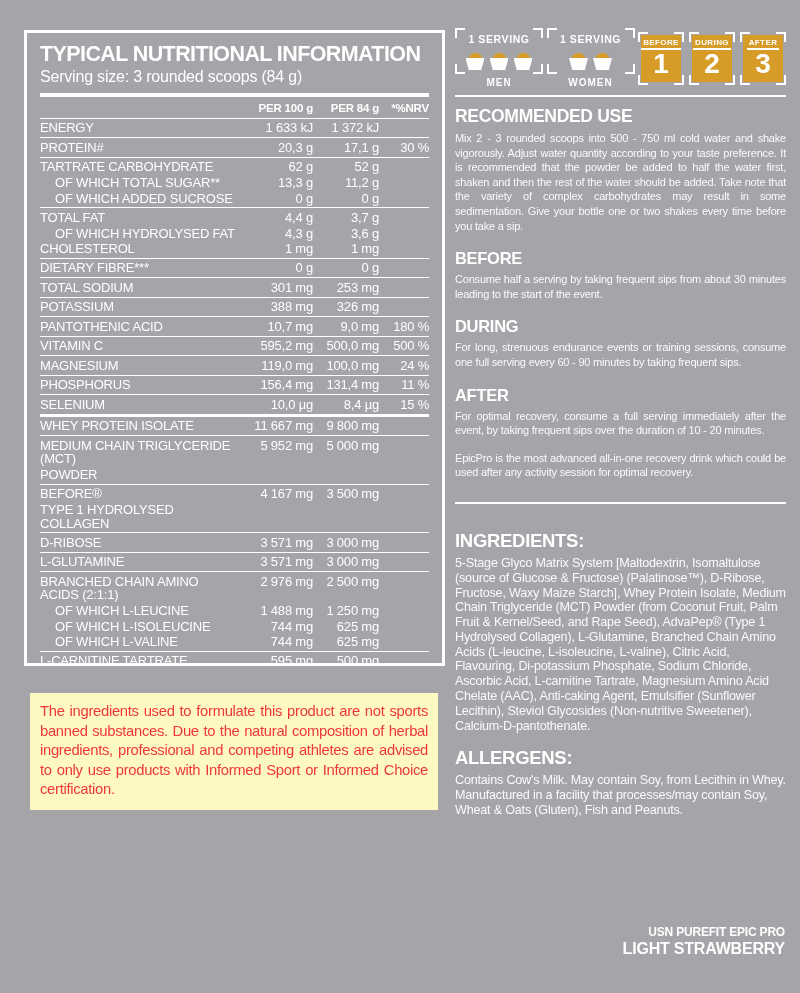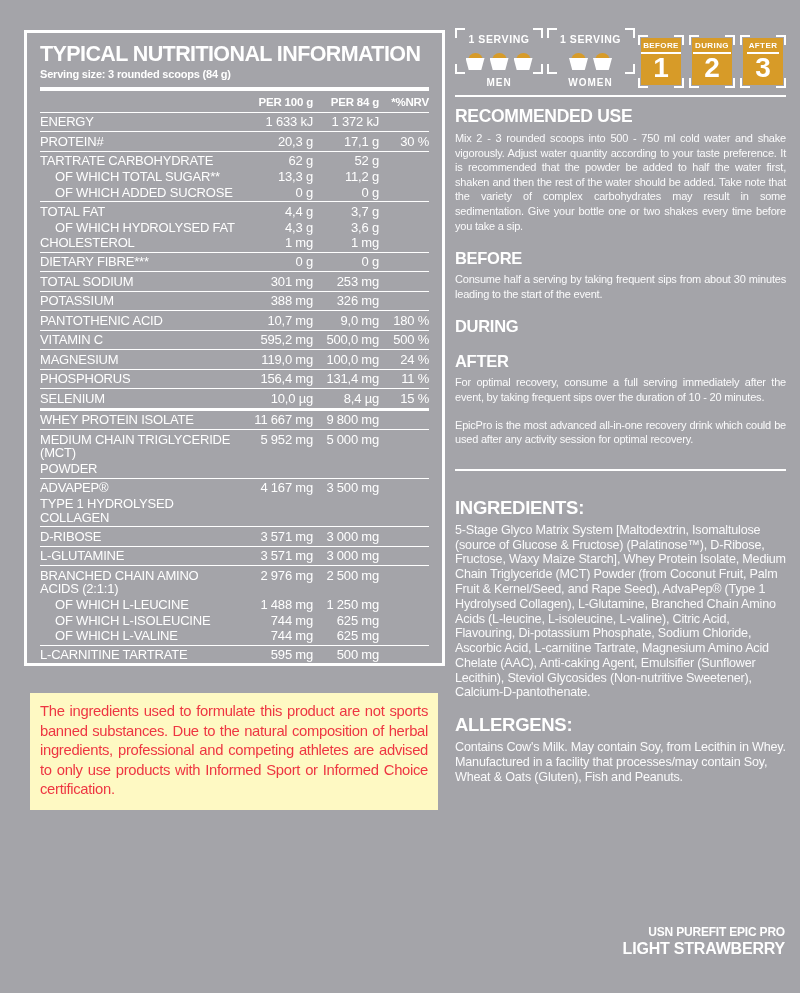--- a/index.html
+++ b/index.html
@@ -5,21 +5,21 @@
   * { margin:0; padding:0; box-sizing:border-box; }
   html,body { background:#8e8e93; }
   body { font-family:"Liberation Sans", sans-serif; }
   .page { position:relative; width:800px; height:993px; background:#a4a4a9; overflow:hidden;
           color:#fff; letter-spacing:-0.2px; }
 
   
   .nut-panel { position:absolute; left:24px; top:30px; width:421px; height:636px;
                border:3px solid #fff; padding:10px 13px 8px; overflow:hidden; }
   .nut-title { font-size:21.5px; font-weight:bold; letter-spacing:-0.6px; line-height:1.05; white-space:nowrap; }
-  .nut-serving { font-size:11px; margin-top:2px;font-weight:bold; }
+  .nut-serving { font-size:16px; margin-top:2px; }
   .rule-thick { height:4px; background:#fff; margin-top:7px; }
   .thead { display:flex; font-weight:bold; font-size:11.5px; padding:5px 0 4px; }
   .trow { display:flex; align-items:flex-start; font-size:13px; line-height:13.5px; padding:2.5px 0; }
   .trow.thin  { border-top:1.5px solid #fff; }
   .trow.thick { border-top:3px solid #fff; }
   .trow.cont  { padding:0 0 2px 0; border:none; }
   .tl { flex:1; }
   .tl.ind { padding-left:15px; }
   .tv100 { width:74px; text-align:right; }
   .tv84  { width:66px; text-align:right; }
@@ -28,21 +28,21 @@
                font-size:10.8px; line-height:13.5px; }
 
   
   .warning-box { position:absolute; left:30px; top:693px; width:408px; background:#fef9c3;
                  padding:9px 10px 10px; }
   .warning-text { color:#ee3642; font-size:14.8px; line-height:19.5px; text-align:justify;
                   letter-spacing:-0.3px; }
 
   
   .right-col { position:absolute; left:455px; top:28px; width:331px; }
-  .icons-row { display:flex; justify-content:space-between; align-items:flex-end; height:60px; }
+  .icons-row { display:flex; justify-content:space-between; align-items:center; height:60px; }
   .corners { background-image:
       linear-gradient(#fff,#fff), linear-gradient(#fff,#fff),
       linear-gradient(#fff,#fff), linear-gradient(#fff,#fff),
       linear-gradient(#fff,#fff), linear-gradient(#fff,#fff),
       linear-gradient(#fff,#fff), linear-gradient(#fff,#fff);
     background-repeat:no-repeat;
     background-position:0 0, 0 0, 100% 0, 100% 0, 0 100%, 0 100%, 100% 100%, 100% 100%;
     background-size:10px 2px, 2px 10px, 10px 2px, 2px 10px, 10px 2px, 2px 10px, 10px 2px, 2px 10px; }
   .serving-unit { width:88px; text-align:center; }
   .serving-frame { width:88px; height:46px; padding:5px 6px 4px; display:flex; flex-direction:column;
@@ -202,21 +202,21 @@
         <span class="tv84">5 000 mg</span>
         <span class="tnrv"></span>
       </div>
     <div class="trow cont">
         <span class="tl">POWDER</span>
         <span class="tv100"></span>
         <span class="tv84"></span>
         <span class="tnrv"></span>
       </div>
     <div class="trow thin">
-        <span class="tl">ADVAPEP®</span>
+        <span class="tl">BEFORE®</span>
         <span class="tv100">4 167 mg</span>
         <span class="tv84">3 500 mg</span>
         <span class="tnrv"></span>
       </div>
     <div class="trow cont">
         <span class="tl">TYPE 1 HYDROLYSED COLLAGEN</span>
         <span class="tv100"></span>
         <span class="tv84"></span>
         <span class="tnrv"></span>
       </div>
@@ -338,20 +338,21 @@
 
     <div class="rdivider"></div>
 
     <div class="rh1">RECOMMENDED USE</div>
     <div class="rp">Mix 2 - 3 rounded scoops into 500 - 750 ml cold water and shake vigorously. Adjust water quantity according to your taste preference. It is recommended that the powder be added to half the water first, shaken and then the rest of the water should be added. Take note that the variety of complex carbohydrates may result in some sedimentation. Give your bottle one or two shakes every time before you take a sip.</div>
 
     <div class="rh2">BEFORE</div>
     <div class="rp">Consume half a serving by taking frequent sips from about 30 minutes leading to the start of the event.</div>
 
     <div class="rh2">DURING</div>
+    <div class="rp">For long, strenuous endurance events or training sessions, consume one full serving every 60 - 90 minutes by taking frequent sips.</div>
 
     <div class="rh2">AFTER</div>
     <div class="rp">For optimal recovery, consume a full serving immediately after the event, by taking frequent sips over the duration of 10 - 20 minutes.</div>
 
     <div class="rp gap">EpicPro is the most advanced all-in-one recovery drink which could be used after any activity session for optimal recovery.</div>
 
     <div class="rdivider" style="margin-top:22px;"></div>
 
     <div class="rh3">INGREDIENTS:</div>
     <div class="rp left ing">5-Stage Glyco Matrix System [Maltodextrin, Isomaltulose (source of Glucose &amp; Fructose) (Palatinose™), D-Ribose, Fructose, Waxy Maize Starch], Whey Protein Isolate, Medium Chain Triglyceride (MCT) Powder (from Coconut Fruit, Palm Fruit &amp; Kernel/Seed, and Rape Seed), AdvaPep® (Type 1 Hydrolysed Collagen), L-Glutamine, Branched Chain Amino Acids (L-leucine, L-isoleucine, L-valine), Citric Acid, Flavouring, Di-potassium Phosphate, Sodium Chloride, Ascorbic Acid, L-carnitine Tartrate, Magnesium Amino Acid Chelate (AAC), Anti-caking Agent, Emulsifier (Sunflower Lecithin), Steviol Glycosides (Non-nutritive Sweetener), Calcium-D-pantothenate.</div>

